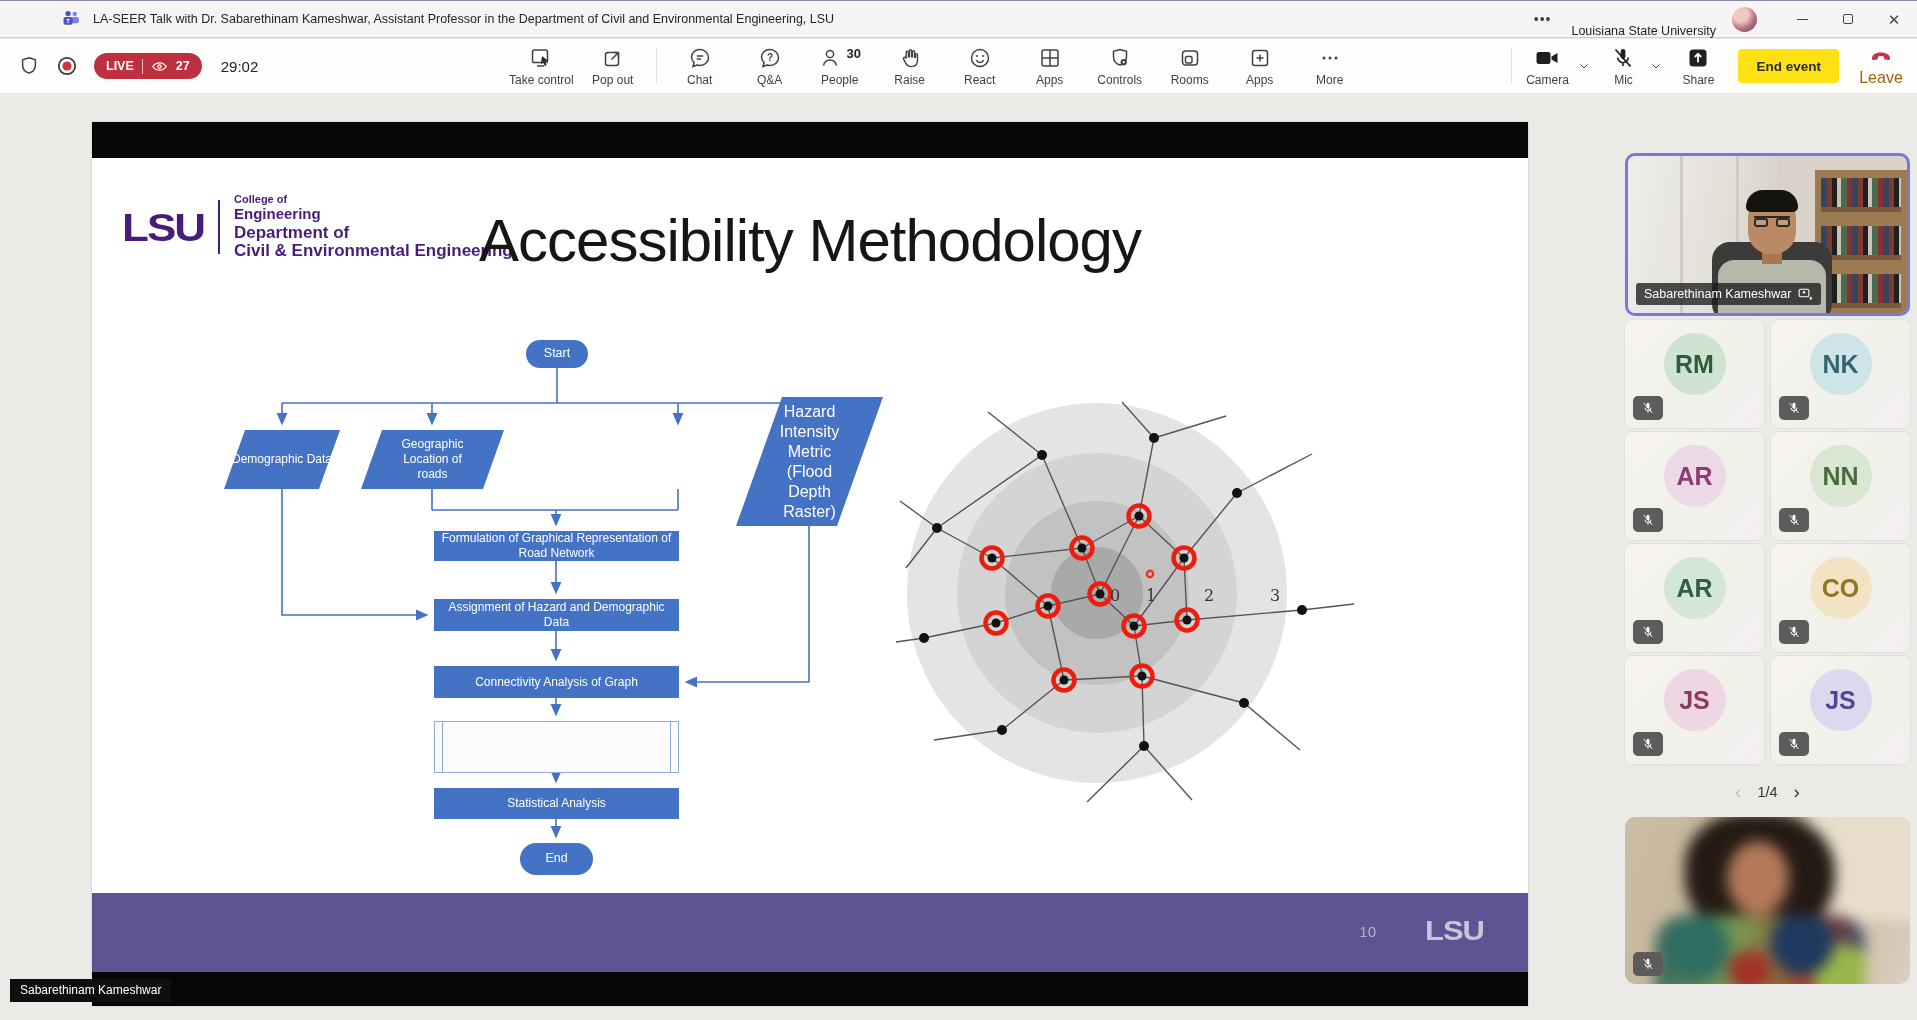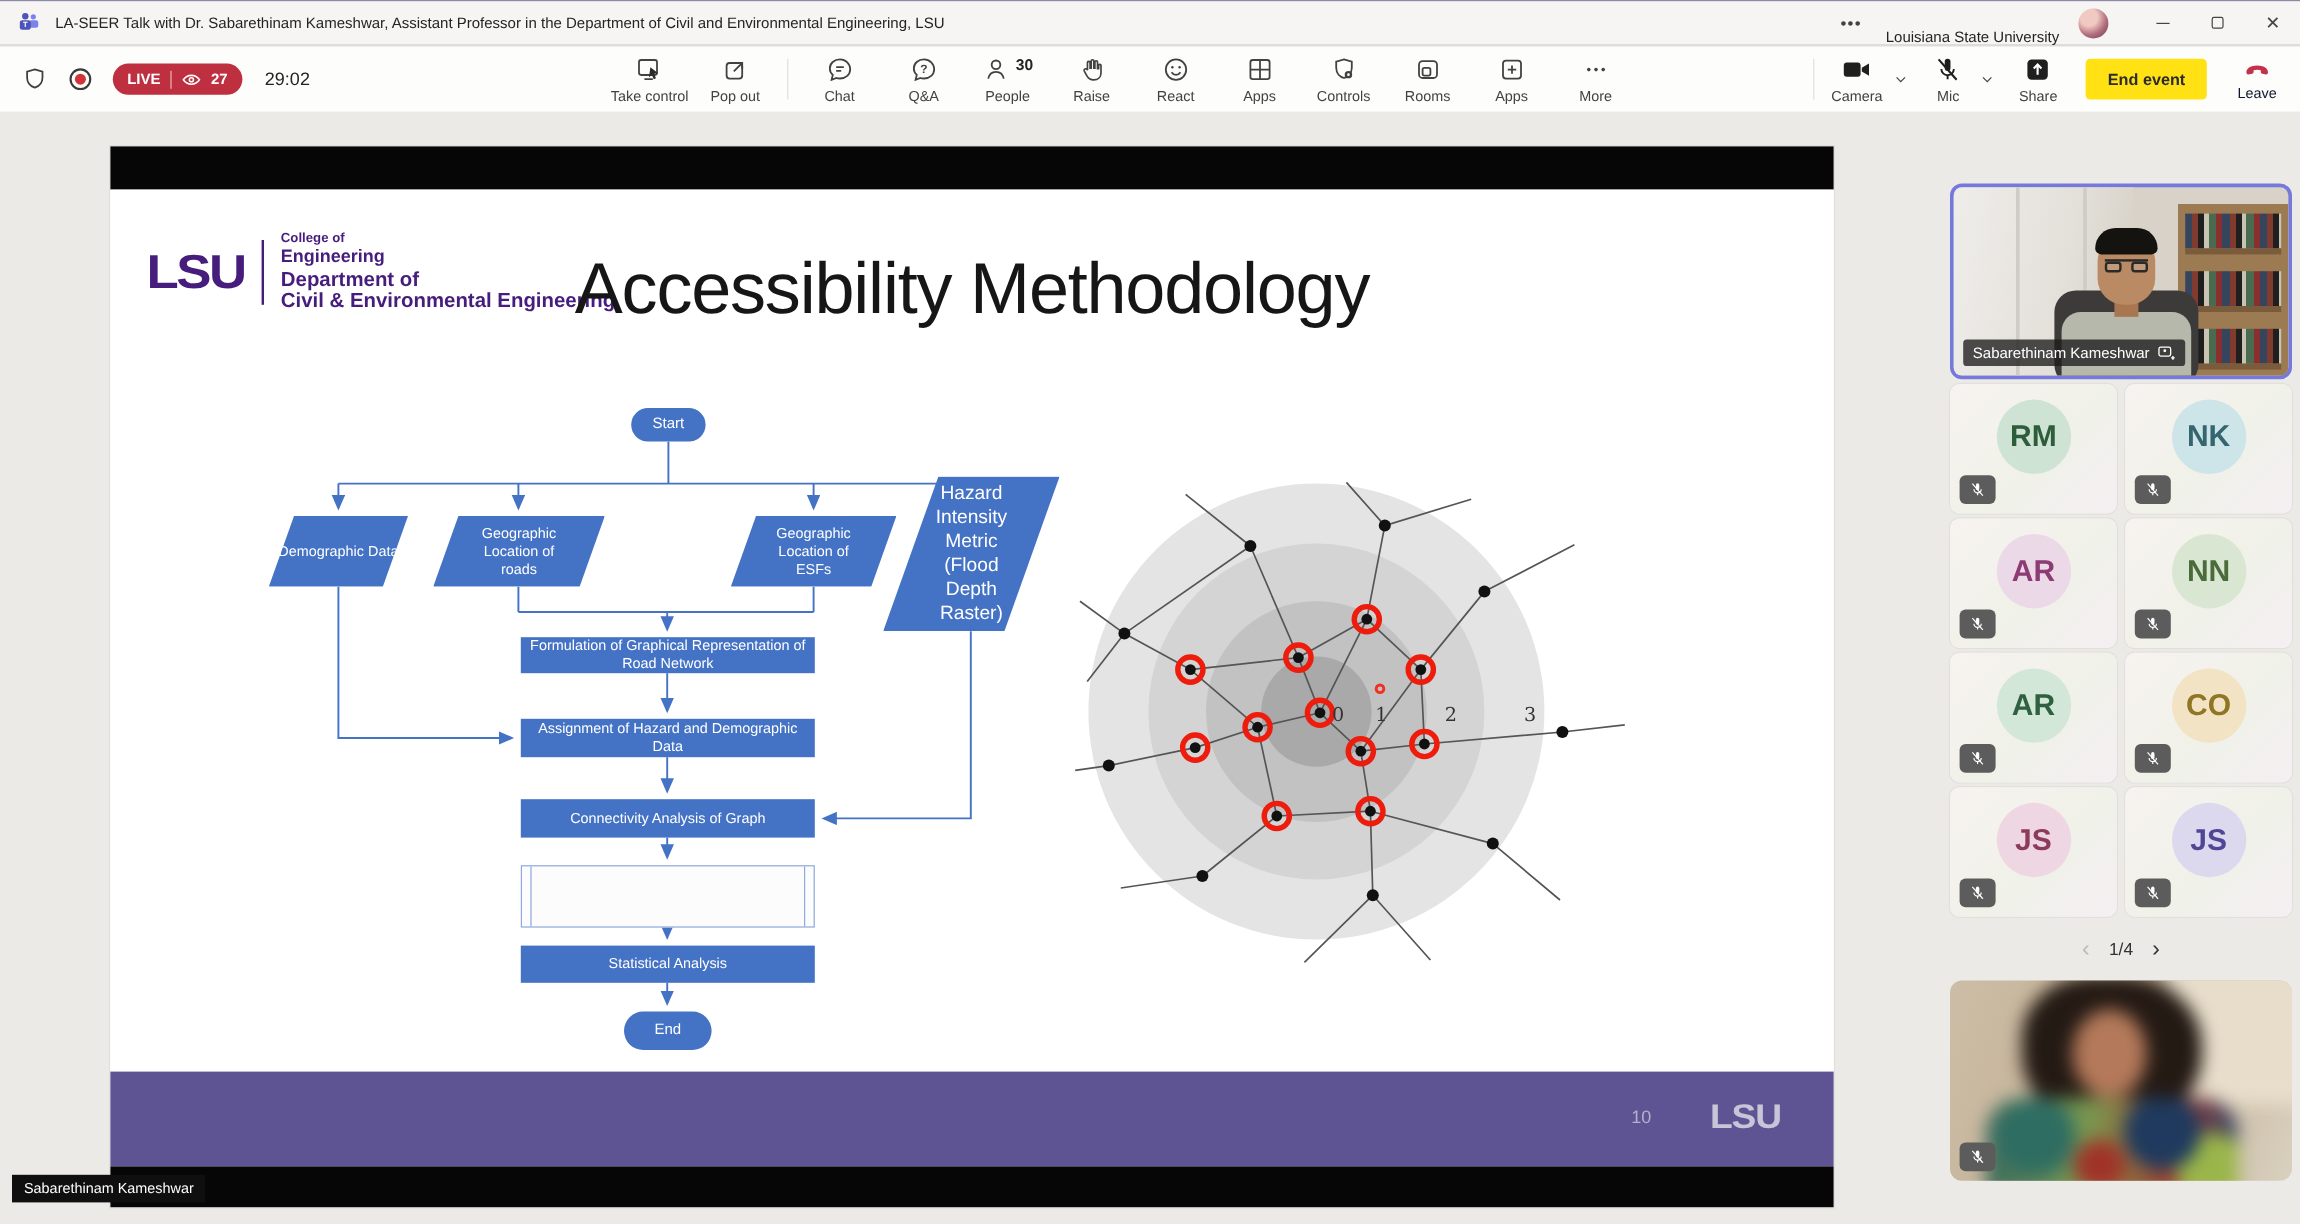--- a/index.html
+++ b/index.html
@@ -3,21 +3,21 @@
 <meta charset="utf-8">
 <style>
   * { margin:0; padding:0; box-sizing:border-box; }
   html,body { width:1917px; height:1020px; overflow:hidden; }
   body { font-family:"Liberation Sans", sans-serif; background:#eceae7; }
   .app { position:relative; width:1917px; height:1020px; background:#eceae7; }
 
   
   .titlebar { position:absolute; left:0; top:0; width:100%; height:38px;
     background:#f6f5f4; border-top:1px solid #8b8ba8; border-bottom:1px solid #cfcdca;
-    display:flex; align-items:center; }
+    display:flex; align-items:center;padding-left:47px; }
   .tb-title-left { display:flex; align-items:center; gap:12px; padding-left:14px; min-width:0; }
   .window-title { font-size:12.5px; color:#242424; white-space:nowrap; }
   .tb-title-right { margin-left:auto; display:flex; align-items:center; gap:16px; }
   .menu-dots { font-size:14px; color:#424242; letter-spacing:1px; padding:0 4px; cursor:default; }
   .account-name { font-size:12.5px; color:#242424;margin-top:24px; }
   .avatar { width:25px; height:25px; border-radius:50%;
     background:radial-gradient(circle at 35% 30%, #f0c9c2 0 30%, #b4707f 60%, #5d3a4e 100%); }
   .win-btns { display:flex; height:37px; margin-left:6px; }
   .win-btn { width:46px; height:37px; display:flex; align-items:center; justify-content:center; color:#444; }
   .glyph-min { width:11px; height:1px; background:#444; display:inline-block; }
@@ -41,21 +41,21 @@
   .icon-row { display:flex; gap:4px; height:24px; }
   .people-count { font-size:13px; color:#242424; font-weight:600; }
   .tb-vsep { width:1px; background:#e1dfdd; margin:10px 8px; }
 
   .tb-right { position:absolute; right:12px; top:0; height:100%; display:flex; align-items:center; }
   .dev-btn { display:flex; align-items:center; cursor:pointer; }
   .chev { margin:0 10px 0 4px; display:block; }
   .end-event-btn { height:34px; padding:0 18px; border:none; border-radius:4px;
     font-family:inherit; font-weight:700; font-size:13.5px; color:#2b2b2b; cursor:pointer; margin:0 18px 0 14px; }
   .leave-btn { display:flex; flex-direction:column; align-items:center; gap:2px; cursor:pointer; min-width:48px; }
-  .leave-btn .lbl { font-size:12px; color:#0f172a; }
+  .leave-btn .lbl { font-size:16px; color:#a16207; }
 
   
   .stage { position:absolute; left:0; top:93px; width:1610px; height:927px; }
   .slide { position:absolute; left:92px; top:29px; width:1436px; height:884px; background:#fff;
     box-shadow:0 0 0 1px rgba(0,0,0,.06); }
   .slide-topbar { position:absolute; left:0; top:0; width:100%; height:36px; background:#060606; }
   .slide-body { position:absolute; left:0; top:36px; width:1436px; height:735px; background:#fff; overflow:hidden; }
   .slide-footer { position:absolute; left:0; top:771px; width:100%; height:79px; background:#5e5494; }
   .slide-blackbar { position:absolute; left:0; top:850px; width:100%; height:34px; background:#060606; }
   .page-number { position:absolute; right:152px; top:30px; font-size:15px; color:#b6b1ca; }
@@ -378,24 +378,20 @@
         <div class="fc-box fc-blue fc-round" style="left:434px;top:182px;width:62px;height:28px">
           <span>Start</span>
         </div>
         <div class="fc-box pgram" style="left:132px;top:272px;width:116px;height:59px">
           <i class="skin" style="clip-path:polygon(21px 0,100% 0,calc(100% - 21px) 100%,0 100%)"></i>
           <span>Demographic Data</span>
         </div>
         <div class="fc-box pgram" style="left:269px;top:272px;width:143px;height:59px">
           <i class="skin" style="clip-path:polygon(21px 0,100% 0,calc(100% - 21px) 100%,0 100%)"></i>
           <span style="width:86px">Geographic Location of roads</span>
-        </div>
-        <div class="fc-box pgram" style="left:517px;top:272px;width:138px;height:59px">
-          <i class="skin" style="clip-path:polygon(21px 0,100% 0,calc(100% - 21px) 100%,0 100%)"></i>
-          <span style="width:86px">Geographic Location of ESFs</span>
         </div>
         <div class="fc-box pgram" style="left:644px;top:239px;width:147px;height:129px;font-size:16px">
           <i class="skin" style="clip-path:polygon(46px 0,100% 0,calc(100% - 46px) 100%,0 100%)"></i>
           <span style="width:64px">Hazard Intensity Metric (Flood Depth Raster)</span>
         </div>
         <div class="fc-box fc-blue" style="left:342px;top:373px;width:245px;height:30px">
           <span>Formulation of Graphical Representation of Road Network</span>
         </div>
         <div class="fc-box fc-blue" style="left:342px;top:441px;width:245px;height:32px">
           <span>Assignment of Hazard and Demographic Data</span>

